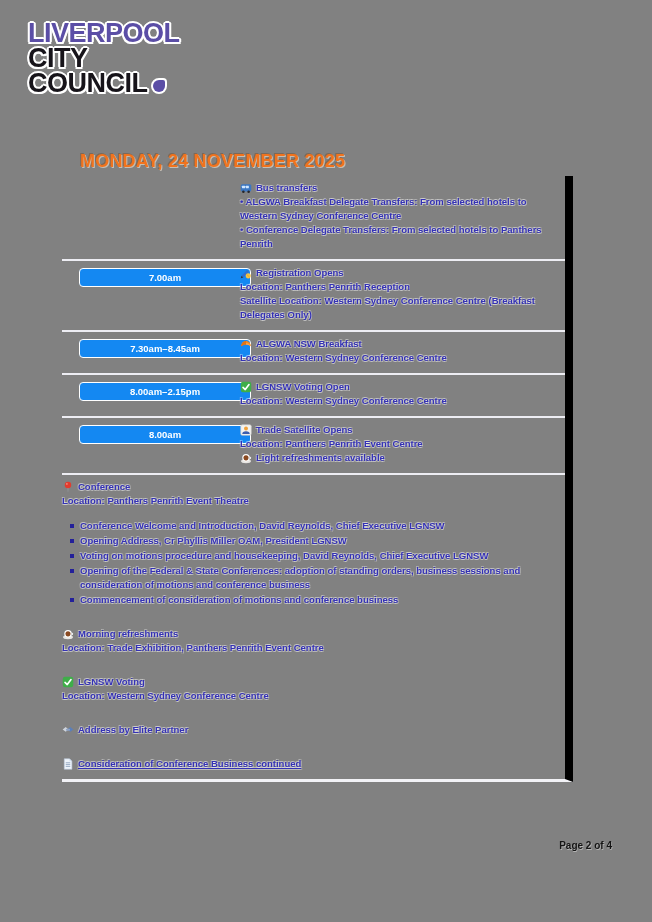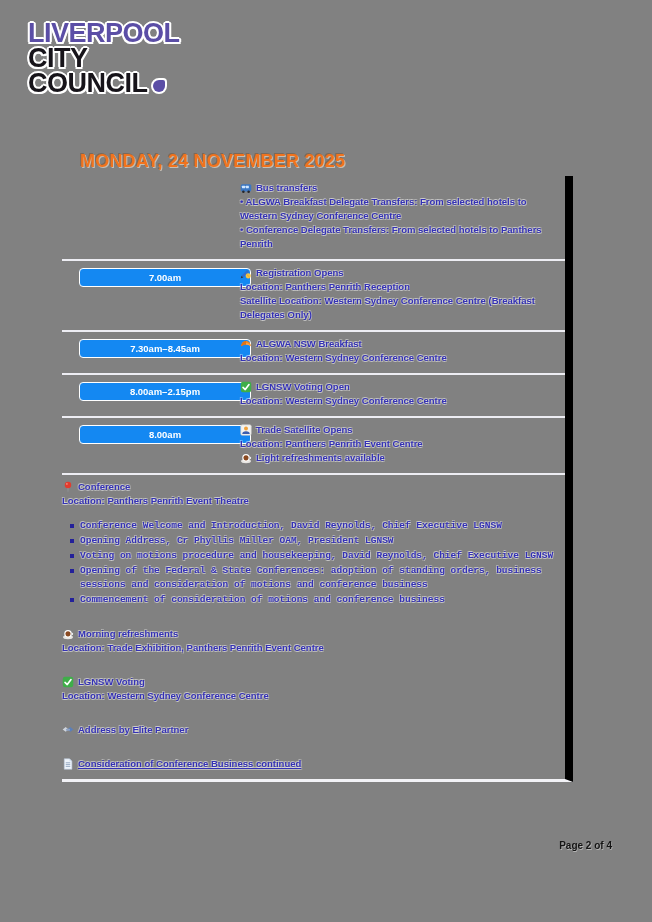--- a/index.html
+++ b/index.html
@@ -44,21 +44,21 @@
   }
   .desc-col{
     flex:1; padding-right:8px;
     font-size:9.5px; font-weight:700; color:#3431b5; line-height:14px;
     text-shadow:0.7px 0.7px 0 rgba(255,255,255,.42),-0.7px -0.7px 0 rgba(255,255,255,.42),
                 0.7px -0.7px 0 rgba(255,255,255,.3),-0.7px 0.7px 0 rgba(255,255,255,.3);
   }
   .evt-title{display:flex; align-items:center; gap:4px;}
   .icon{width:12px; height:12px; flex:0 0 12px; display:inline-block; line-height:0;}
   .icon svg{width:12px; height:12px; display:block;}
-  .bullets{margin:11px 0 4px; padding:0 0 0 8px; list-style:none;font-family:Liberation Mono, monospace;}
+  .bullets{margin:11px 0 4px; padding:0 0 0 8px; list-style:none;}
   .bullets li{position:relative; padding-left:10px; margin-bottom:1px;}
   .bullets li::before{
     content:""; position:absolute; left:0; top:5px; width:3.5px; height:3.5px; background:#23209a;
   }
   .sub-event{margin-top:20px;}
   .link-underline{text-decoration:underline;}
   
   .footer{
     position:absolute; right:40px; top:840px;
     font-size:10px; font-weight:700; color:#141414;

